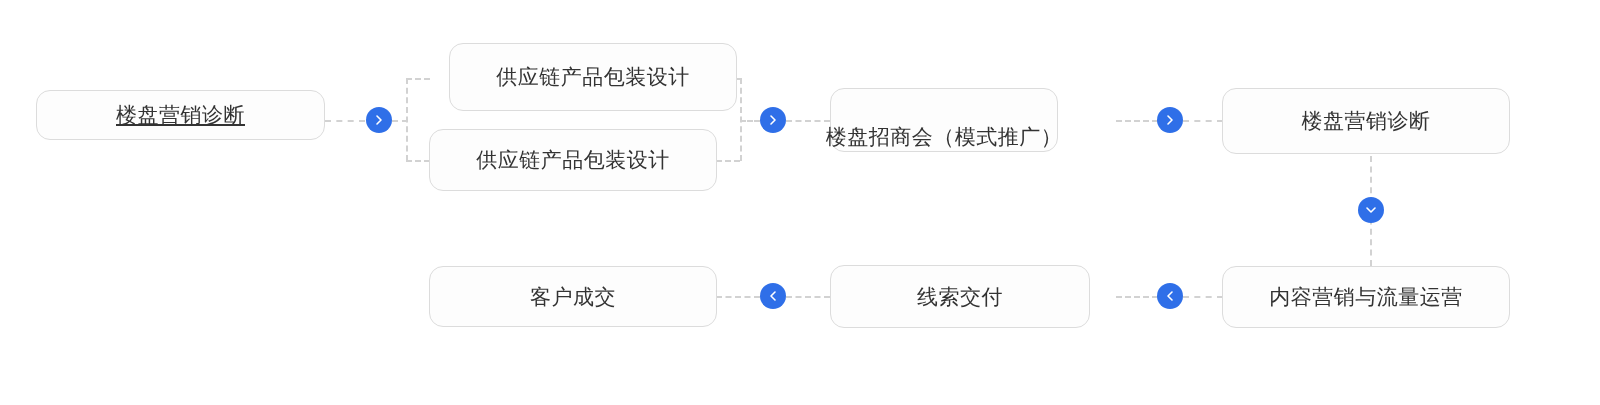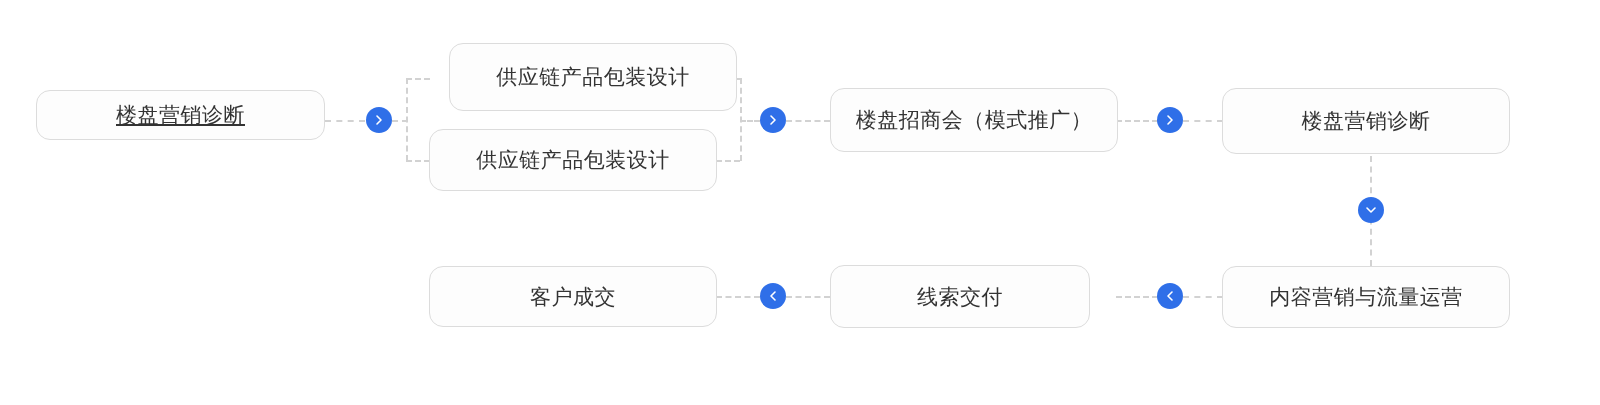--- a/index.html
+++ b/index.html
@@ -111,21 +111,21 @@
   </div>
 
   <div class="node" style="left:449px; top:43px; width:288px; height:68px;">
     <span>供应链产品包装设计</span>
   </div>
 
   <div class="node" style="left:429px; top:129px; width:288px; height:62px;">
     <span>供应链产品包装设计</span>
   </div>
 
-  <div class="node" style="left:830px; top:88px; width:288px; height:64px;">
+  <div class="node" style="left:830px; top:88px; width:228px; height:64px;align-items:flex-end;">
     <span>楼盘招商会（模式推广）</span>
   </div>
 
   <div class="node" style="left:1222px; top:88px; width:288px; height:66px;">
     <span>楼盘营销诊断</span>
   </div>
 
   <div class="node" style="left:1222px; top:266px; width:288px; height:62px;">
     <span>内容营销与流量运营</span>
   </div>

